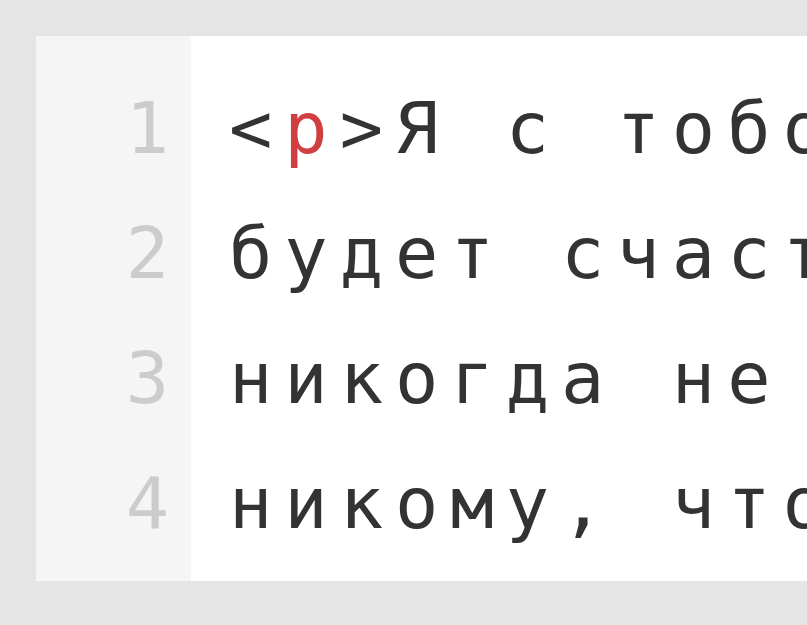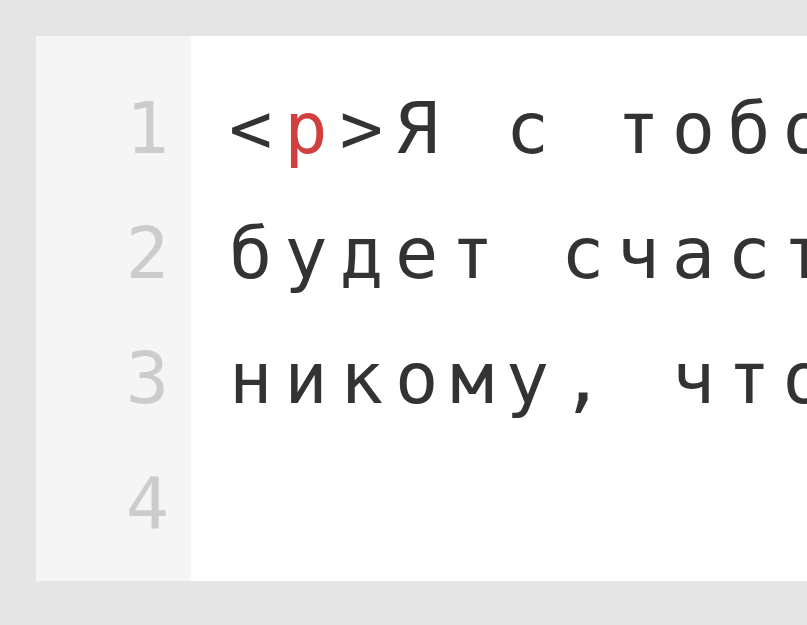--- a/index.html
+++ b/index.html
@@ -63,15 +63,16 @@
 <div class="editor-container">
   <div class="gutter">
     <div class="line-number">1</div>
     <div class="line-number">2</div>
     <div class="line-number">3</div>
     <div class="line-number">4</div>
   </div>
   <div class="code-area">
     <div class="code-line"><span class="tag-bracket">&lt;</span><span class="tag-name">p</span><span class="tag-bracket">&gt;</span><span>Я с тобо</span></div>
     <div class="code-line"><span>будет счаст</span></div>
+    <div class="code-line"><span>никогда не </span></div>
     <div class="code-line"><span>никому, что</span></div>
   </div>
 </div>
 
 </body></html>

